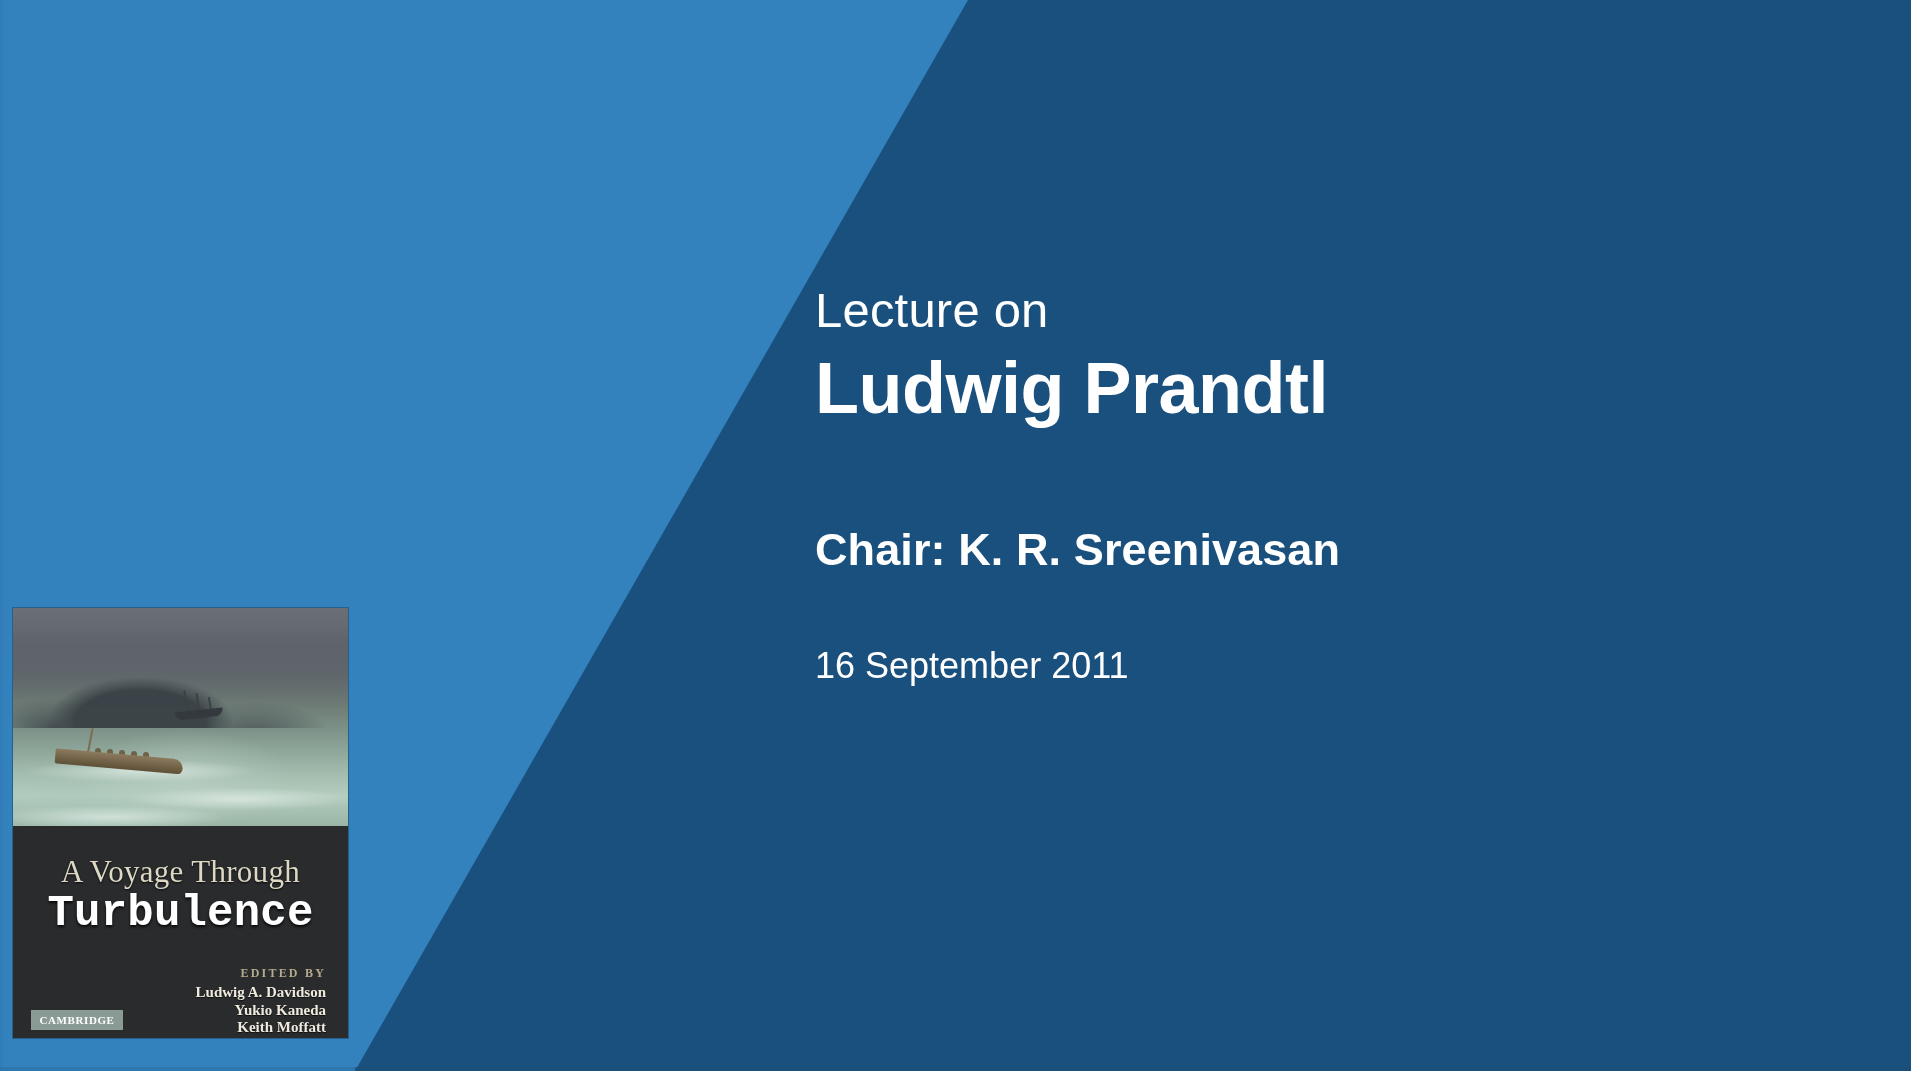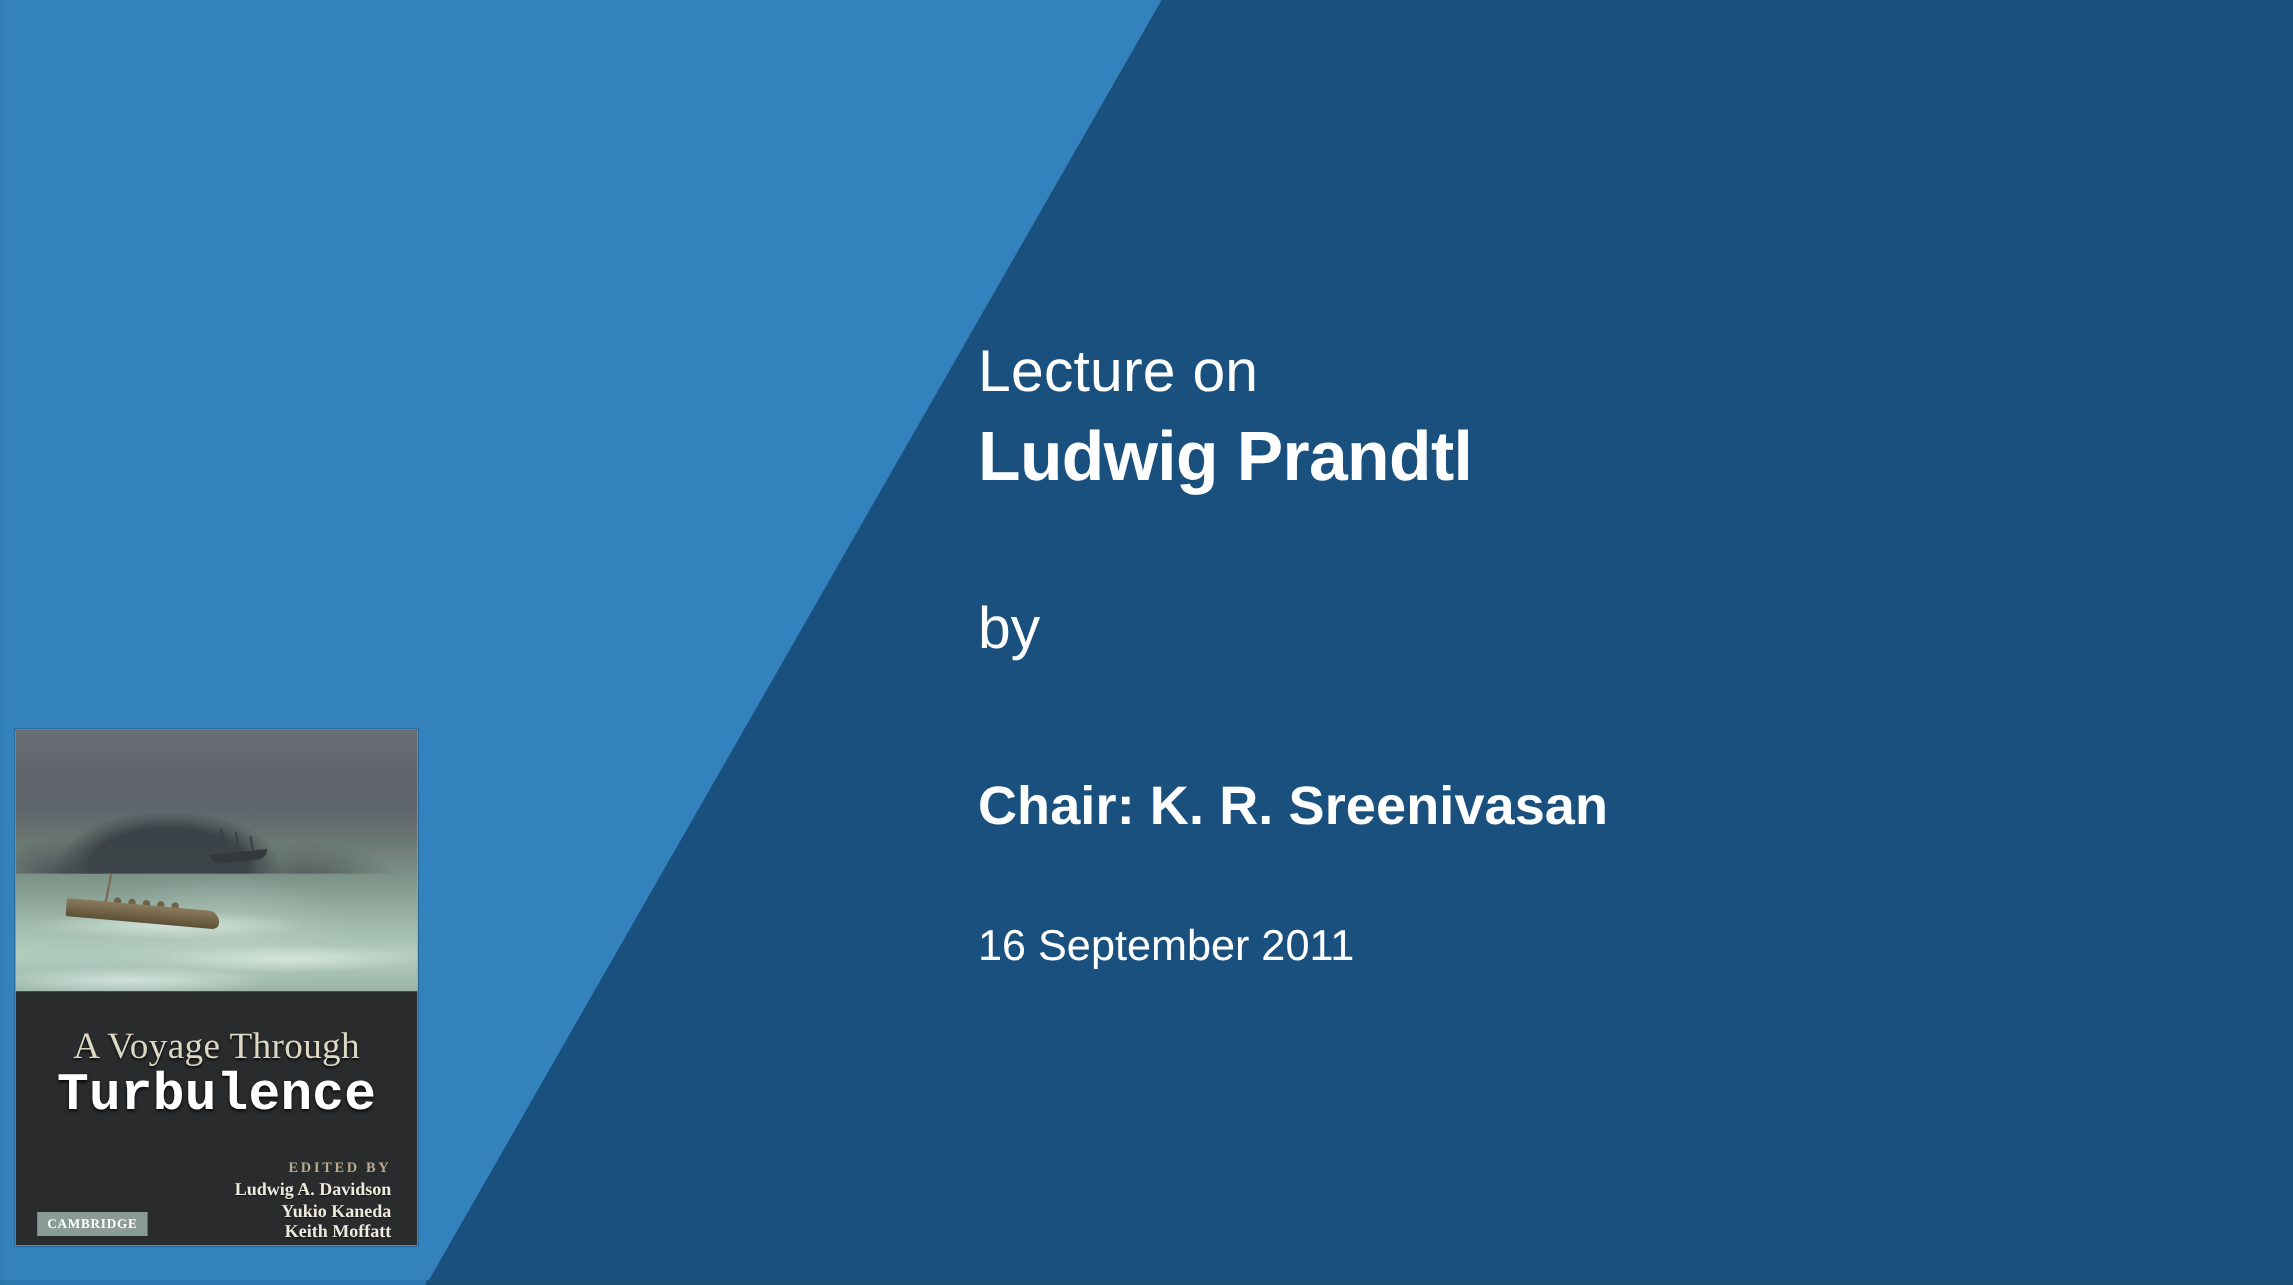--- a/index.html
+++ b/index.html
@@ -47,21 +47,21 @@
     width:1060px;
     color:#ffffff;
   }
   .line-lecture-on{
     font-size:49px;
     font-weight:400;
     line-height:1.0;
     letter-spacing:.2px;
   }
   .line-title{
-    font-size:58px;
+    font-size:72px;
     font-weight:700;
     line-height:1.05;
     margin-top:16px;
     letter-spacing:-.5px;
   }
   .line-by{
     font-size:49px;
     font-weight:400;
     line-height:1.0;
     margin-top:88px;
@@ -89,21 +89,21 @@
 
   
   #book-cover{
     position:absolute;
     left:13px;
     top:608px;
     width:335px;
     height:430px;
     overflow:hidden;
     box-shadow:0 0 0 1px rgba(0,0,0,.25);
-    background:#fde047;
+    background:#ef4444;
   }
   .cover-art{
     position:absolute; left:0; top:0; width:335px; height:218px;
     overflow:hidden;
     background:
       radial-gradient(ellipse 150px 70px at 52% 78%, rgba(190,210,200,.55), rgba(190,210,200,0) 70%),
       radial-gradient(ellipse 200px 90px at 20% 95%, rgba(170,200,190,.45), rgba(170,200,190,0) 70%),
       linear-gradient(to bottom,
         #5a5f63 0%,
         #4e545a 16%,
@@ -239,21 +239,20 @@
   <div class="bg-dark"></div>
   <div class="left-edge"></div>
   <div class="bottom-edge"></div>
   <div class="bottom-edge dark-part"></div>
 
   <div class="text-block">
     <div class="line-lecture-on">Lecture on</div>
 
     <div class="line-title">Ludwig Prandtl</div>
 
-    <div class="line-by">by</div>
 
 
     <div class="line-chair">Chair: K. R. Sreenivasan</div>
 
     <div class="line-date">16 September 2011</div>
   </div>
 
   <div id="book-cover">
 
     <div class="cover-art">

